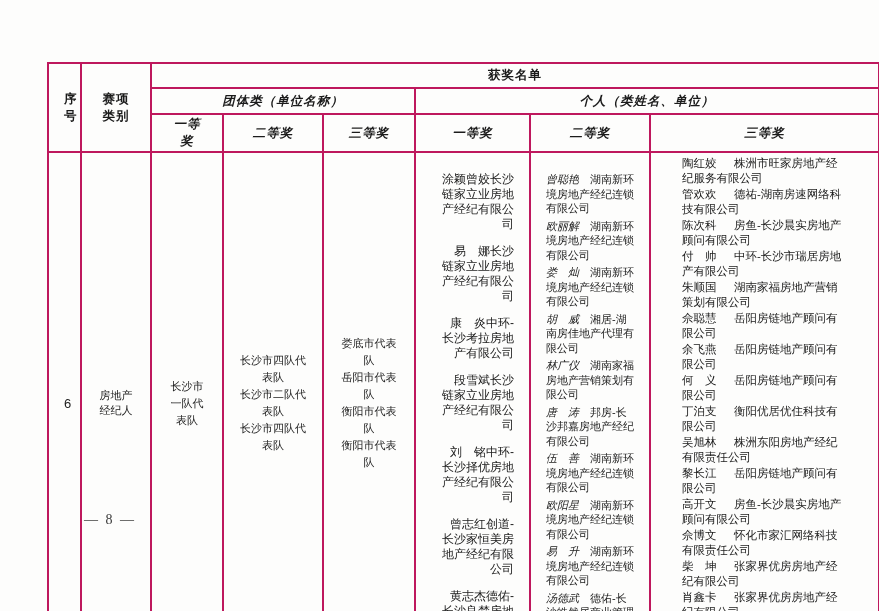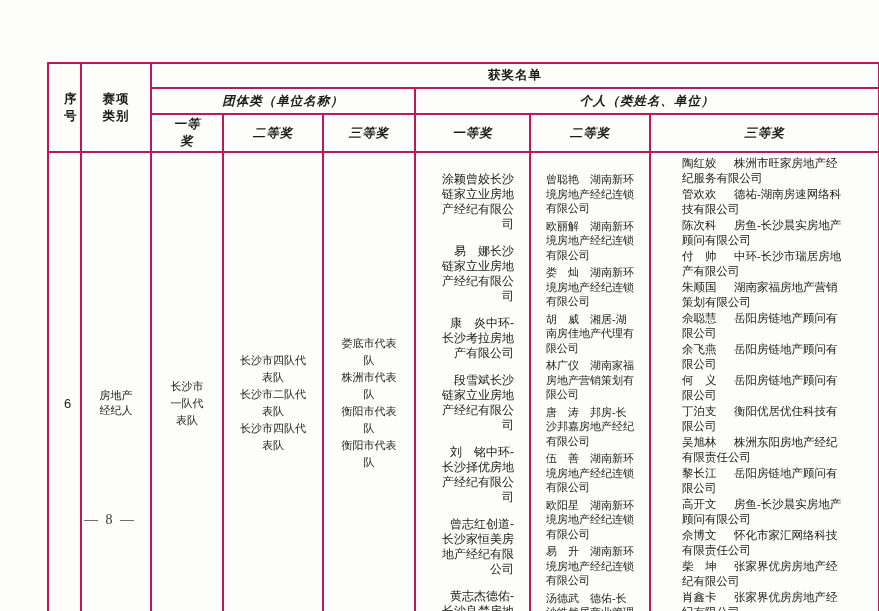--- a/index.html
+++ b/index.html
@@ -26,21 +26,21 @@
   td.c-no{text-align:center;font-size:13px;}
   td.c-cat{text-align:center;font-size:11px;padding:0;letter-spacing:0;}
   td.c-team{text-align:center;font-size:11px;line-height:17px;padding:0 1px;}
   td.c-ind{vertical-align:middle;padding:2px 4px;text-align:left;}
   td.c-ind3{vertical-align:top;}
   .ind1 .entry{margin:12px 0;font-size:12px;line-height:15px;text-align:right;}
   .ind2 .entry{margin:3px 0;font-size:11px;line-height:14.5px;}
   .ind3 .entry{margin:2px 16px;font-size:11.5px;line-height:14.5px;}
   .entry .pname{display:inline-block;vertical-align:top;white-space:pre;}
   .ind1 .pname{min-width:50px;}
-  .ind2 .pname{min-width:44px;}
+  .ind2 .pname{min-width:44px;font-style:italic;}
   .ind3 .pname{min-width:52px;}
   .page-footer{
     position:absolute;left:84px;top:512px;
     font-size:14px;color:#3a3a3a;letter-spacing:2px;
     font-family:"Liberation Serif","DejaVu Serif",serif;
   }
 </style>
 </head>
 <body>
 
@@ -79,21 +79,21 @@
     <td class="body-cell c-team">
           <div class="entry">长沙市一队代表队</div>
         </td>
     <td class="body-cell c-team">
           <div class="entry">长沙市四队代表队</div>
           <div class="entry">长沙市二队代表队</div>
           <div class="entry">长沙市四队代表队</div>
         </td>
     <td class="body-cell c-team">
           <div class="entry">娄底市代表队</div>
-          <div class="entry">株洲市代表队</div>
+          <div class="entry">岳阳市代表队</div>
           <div class="entry">衡阳市代表队</div>
           <div class="entry">衡阳市代表队</div>
         </td>
     <td class="body-cell c-ind ind1">
           <div class="entry"><span class="pname">涂颖曾姣</span><span>长沙链家立业房地产经纪有限公司</span></div>
           <div class="entry"><span class="pname">易　娜</span><span>长沙链家立业房地产经纪有限公司</span></div>
           <div class="entry"><span class="pname">康　炎</span><span>中环-长沙考拉房地产有限公司</span></div>
           <div class="entry"><span class="pname">段雪斌</span><span>长沙链家立业房地产经纪有限公司</span></div>
           <div class="entry"><span class="pname">刘　铭</span><span>中环-长沙择优房地产经纪有限公司</span></div>
           <div class="entry"><span class="pname">曾志红</span><span>创道-长沙家恒美房地产经纪有限公司</span></div>

